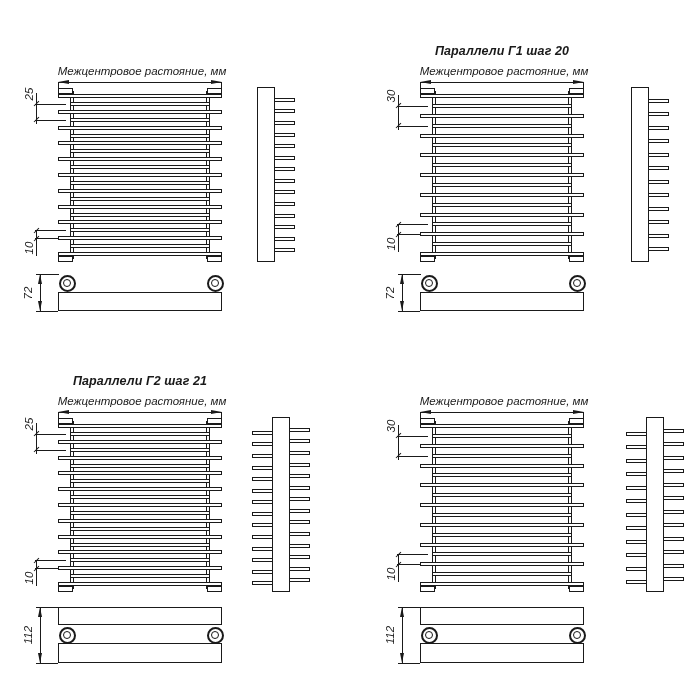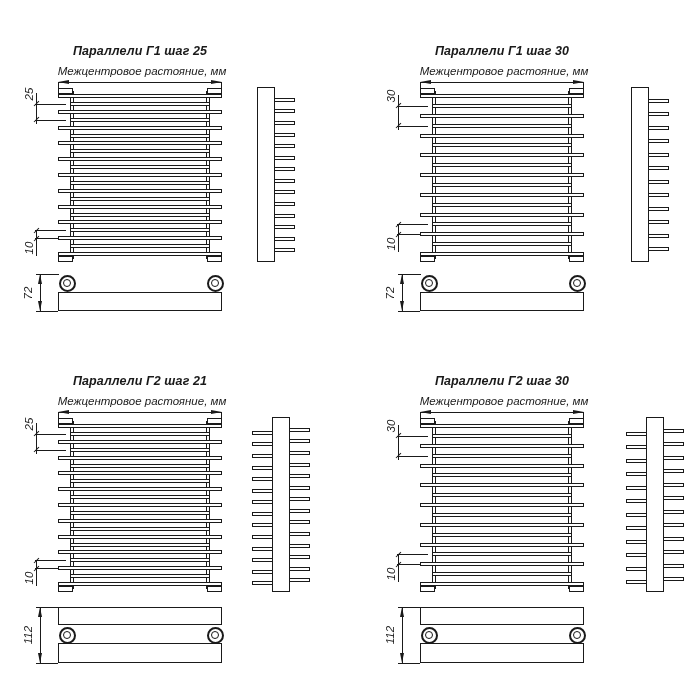--- a/index.html
+++ b/index.html
@@ -23,21 +23,20 @@
   .arr-left{border-right:11px solid #1a1a1a;border-top:2.2px solid transparent;border-bottom:2.2px solid transparent;}
   .arr-right{border-left:11px solid #1a1a1a;border-top:2.2px solid transparent;border-bottom:2.2px solid transparent;}
   .arr-up{border-bottom:10px solid #1a1a1a;border-left:2.2px solid transparent;border-right:2.2px solid transparent;}
   .arr-down{border-top:10px solid #1a1a1a;border-left:2.2px solid transparent;border-right:2.2px solid transparent;}
 </style>
 </head>
 <body>
 
 <div id="sheet">
   <div class="quad" id="quad0" style="left:0px;top:0px">
-    <div class="title">Параллели Г1 шаг 25</div>
     <div class="subtitle">Межцентровое растояние, мм</div>
   <div class="hl" style="left: 58px; top: 82px; width: 164px;"></div>
       <div class="arr arr-left" style="left: 58px; top: 80.4px;"></div>
       <div class="arr arr-right" style="left: 211px; top: 80.4px;"></div>
       <div class="vl" style="left: 58px; top: 82px; height: 7px;"></div>
       <div class="vl" style="left: 220.8px; top: 82px; height: 7px;"></div>
       <div class="box" style="left: 58px; top: 88px; width: 15px; height: 6px; z-index: 3;"></div>
       <div class="box" style="left: 207px; top: 88px; width: 15px; height: 6px; z-index: 3;"></div>
       <div class="box" style="left: 58px; top: 256px; width: 15px; height: 6px; z-index: 3;"></div>
       <div class="box" style="left: 207px; top: 256px; width: 15px; height: 6px; z-index: 3;"></div>
@@ -97,21 +96,21 @@
       <div class="circ" style="left: 206.5px; top: 274.5px; width: 17px; height: 17px; z-index: 2;"></div>
       <div class="circ inner" style="left: 211px; top: 279px; width: 8px; height: 8px; z-index: 2;"></div>
       <div class="hl" style="left: 36px; top: 274px; width: 23px;"></div>
       <div class="hl" style="left: 36px; top: 311px; width: 22px;"></div>
       <div class="vl" style="left: 40px; top: 274px; height: 37px;"></div>
       <div class="arr arr-up" style="left: 38.4px; top: 274px;"></div>
       <div class="arr arr-down" style="left: 38.4px; top: 301px;"></div>
       <div class="dimtext rot" style="left: 13px; top: 285.5px; width: 30px; height: 14px;">72</div>
     </div>
   <div class="quad" id="quad1" style="left:362px;top:0px">
-    <div class="title">Параллели Г1 шаг 30</div>
+    <div class="title">Параллели Г1 шаг 20</div>
     <div class="subtitle">Межцентровое растояние, мм</div>
   <div class="hl" style="left: 58px; top: 82px; width: 164px;"></div>
       <div class="arr arr-left" style="left: 58px; top: 80.4px;"></div>
       <div class="arr arr-right" style="left: 211px; top: 80.4px;"></div>
       <div class="vl" style="left: 58px; top: 82px; height: 7px;"></div>
       <div class="vl" style="left: 220.8px; top: 82px; height: 7px;"></div>
       <div class="box" style="left: 58px; top: 88px; width: 15px; height: 6px; z-index: 3;"></div>
       <div class="box" style="left: 207px; top: 88px; width: 15px; height: 6px; z-index: 3;"></div>
       <div class="box" style="left: 58px; top: 256px; width: 15px; height: 6px; z-index: 3;"></div>
       <div class="box" style="left: 207px; top: 256px; width: 15px; height: 6px; z-index: 3;"></div>
@@ -254,21 +253,20 @@
       <div class="circ" style="left: 206.5px; top: 296.5px; width: 17px; height: 17px; z-index: 2;"></div>
       <div class="circ inner" style="left: 211px; top: 301px; width: 8px; height: 8px; z-index: 2;"></div>
       <div class="hl" style="left: 36px; top: 277px; width: 23px;"></div>
       <div class="hl" style="left: 36px; top: 333px; width: 22px;"></div>
       <div class="vl" style="left: 40px; top: 277px; height: 56px;"></div>
       <div class="arr arr-up" style="left: 38.4px; top: 277px;"></div>
       <div class="arr arr-down" style="left: 38.4px; top: 323px;"></div>
       <div class="dimtext rot" style="left: 13px; top: 298px; width: 30px; height: 14px;">112</div>
     </div>
   <div class="quad" id="quad3" style="left:362px;top:330px">
-    <div class="title">Параллели Г2 шаг 30</div>
     <div class="subtitle">Межцентровое растояние, мм</div>
   <div class="hl" style="left: 58px; top: 82px; width: 164px;"></div>
       <div class="arr arr-left" style="left: 58px; top: 80.4px;"></div>
       <div class="arr arr-right" style="left: 211px; top: 80.4px;"></div>
       <div class="vl" style="left: 58px; top: 82px; height: 7px;"></div>
       <div class="vl" style="left: 220.8px; top: 82px; height: 7px;"></div>
       <div class="box" style="left: 58px; top: 88px; width: 15px; height: 6px; z-index: 3;"></div>
       <div class="box" style="left: 207px; top: 88px; width: 15px; height: 6px; z-index: 3;"></div>
       <div class="box" style="left: 58px; top: 256px; width: 15px; height: 6px; z-index: 3;"></div>
       <div class="box" style="left: 207px; top: 256px; width: 15px; height: 6px; z-index: 3;"></div>

